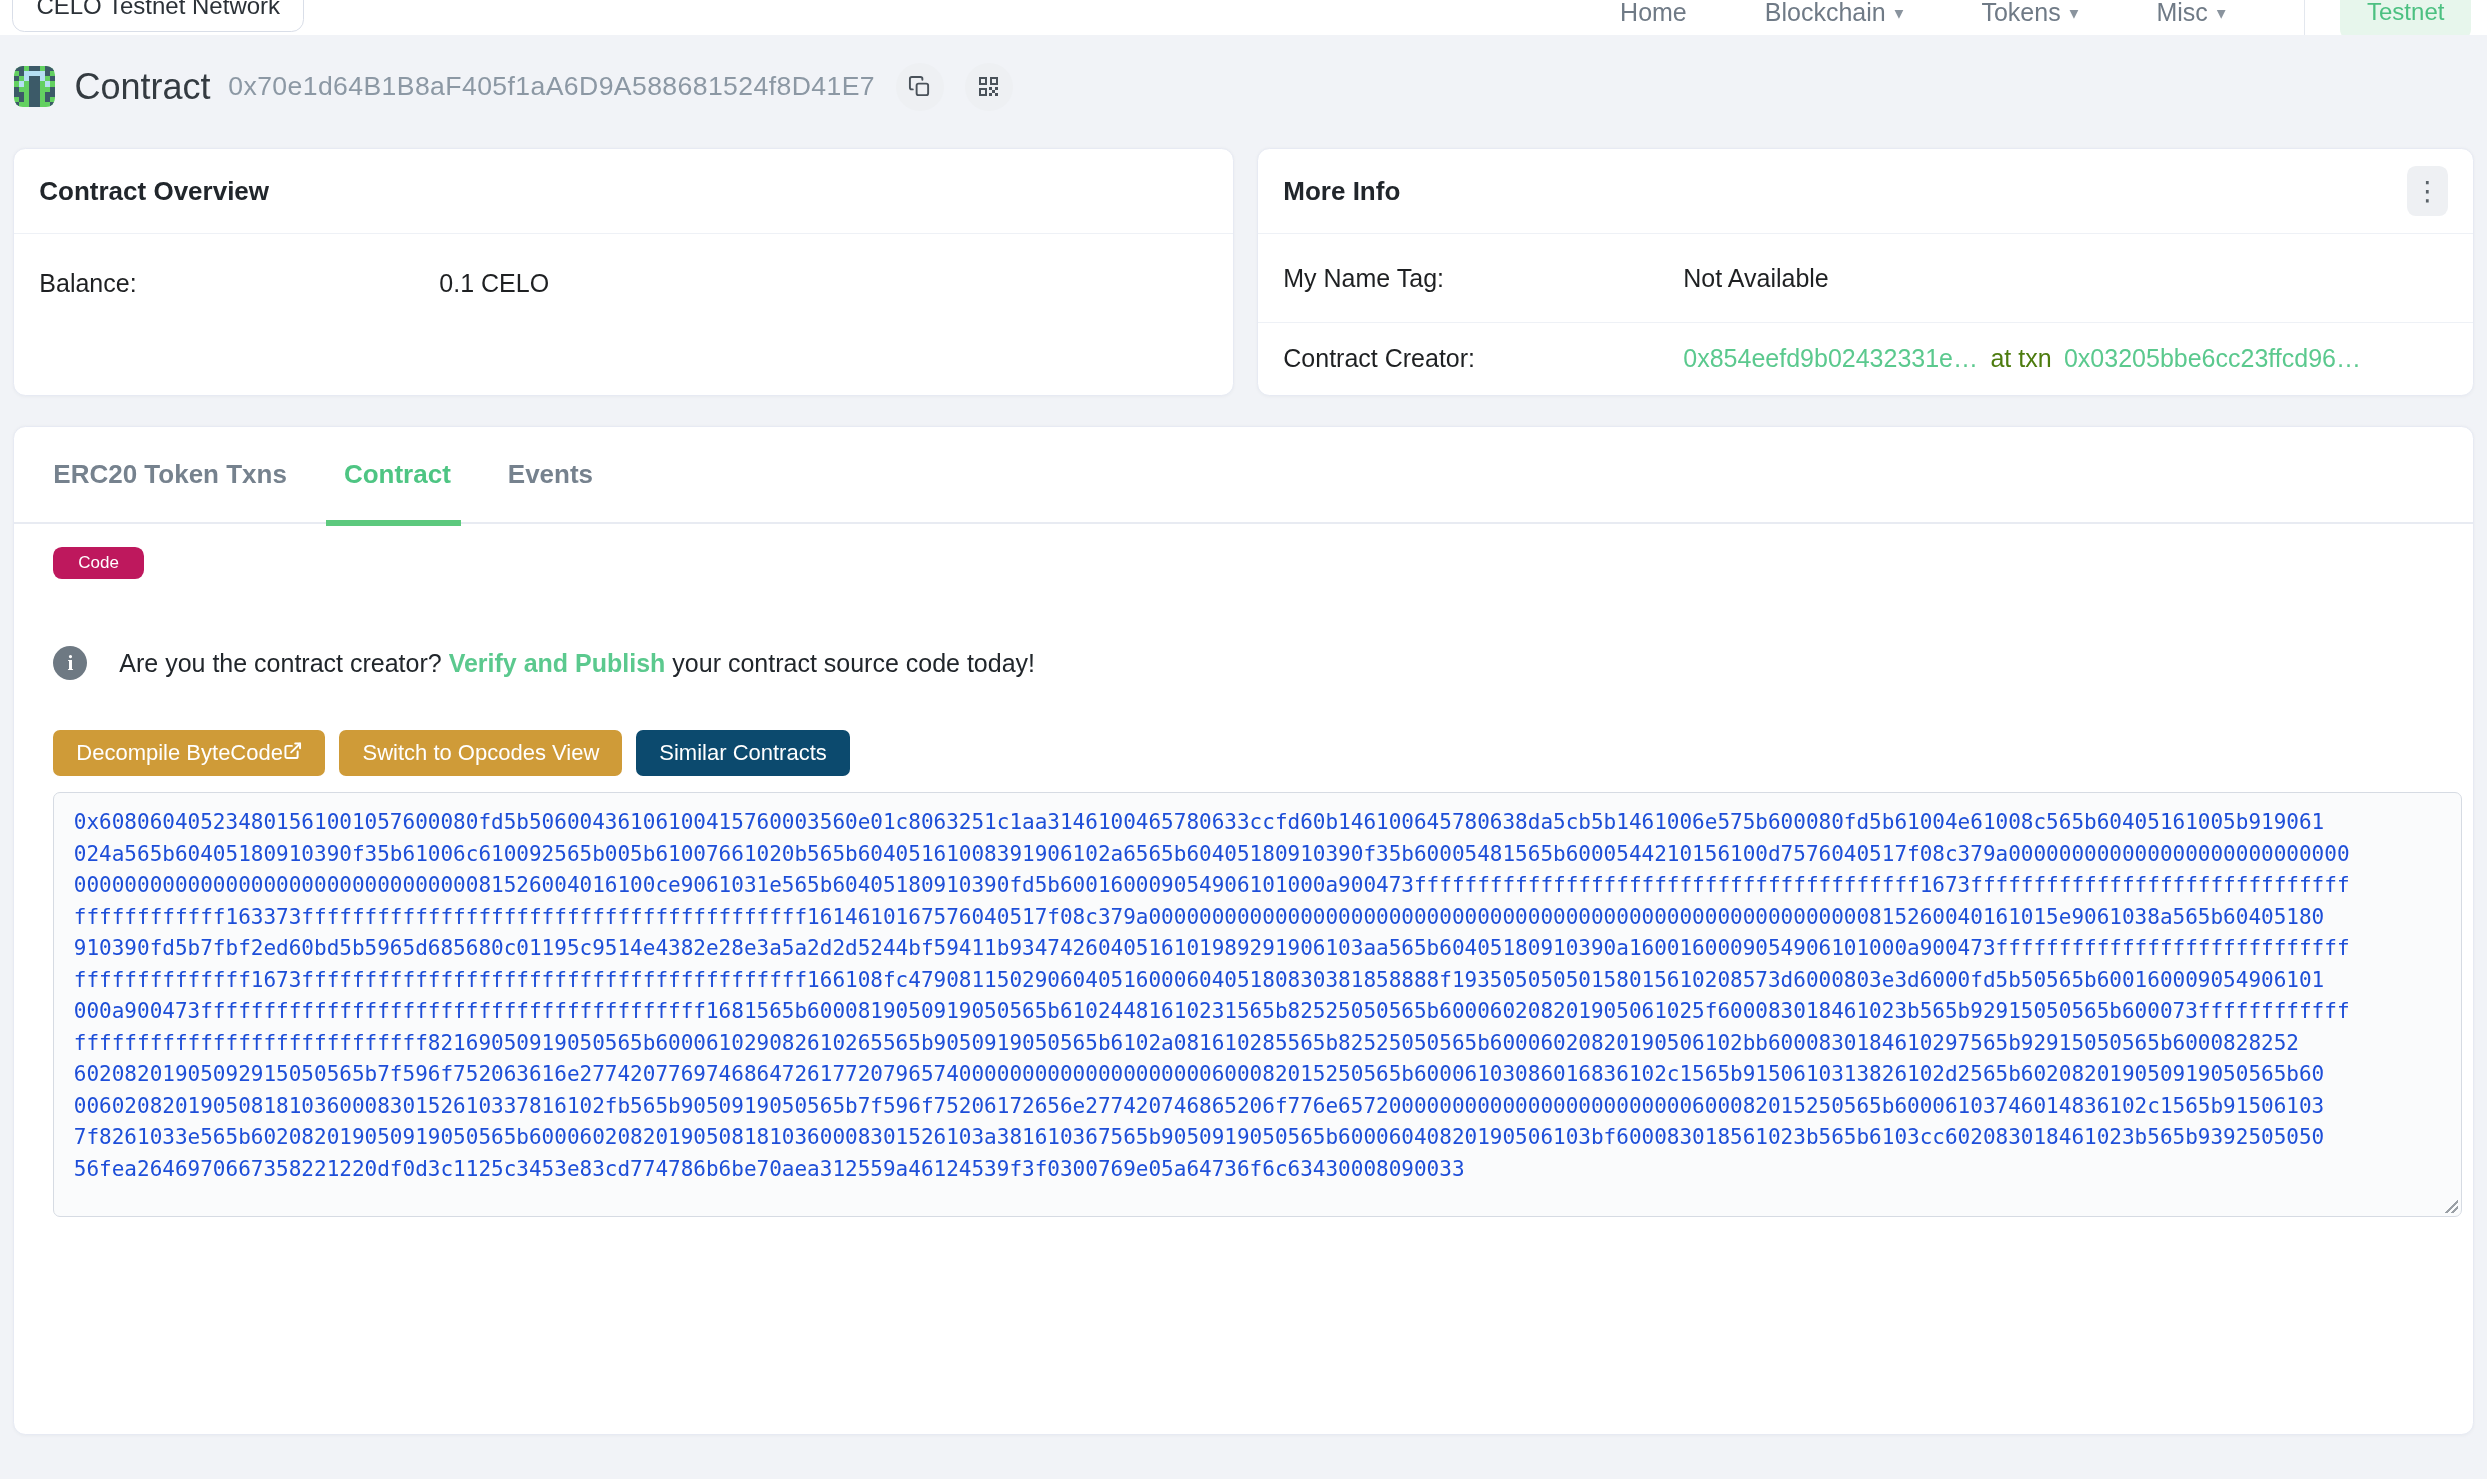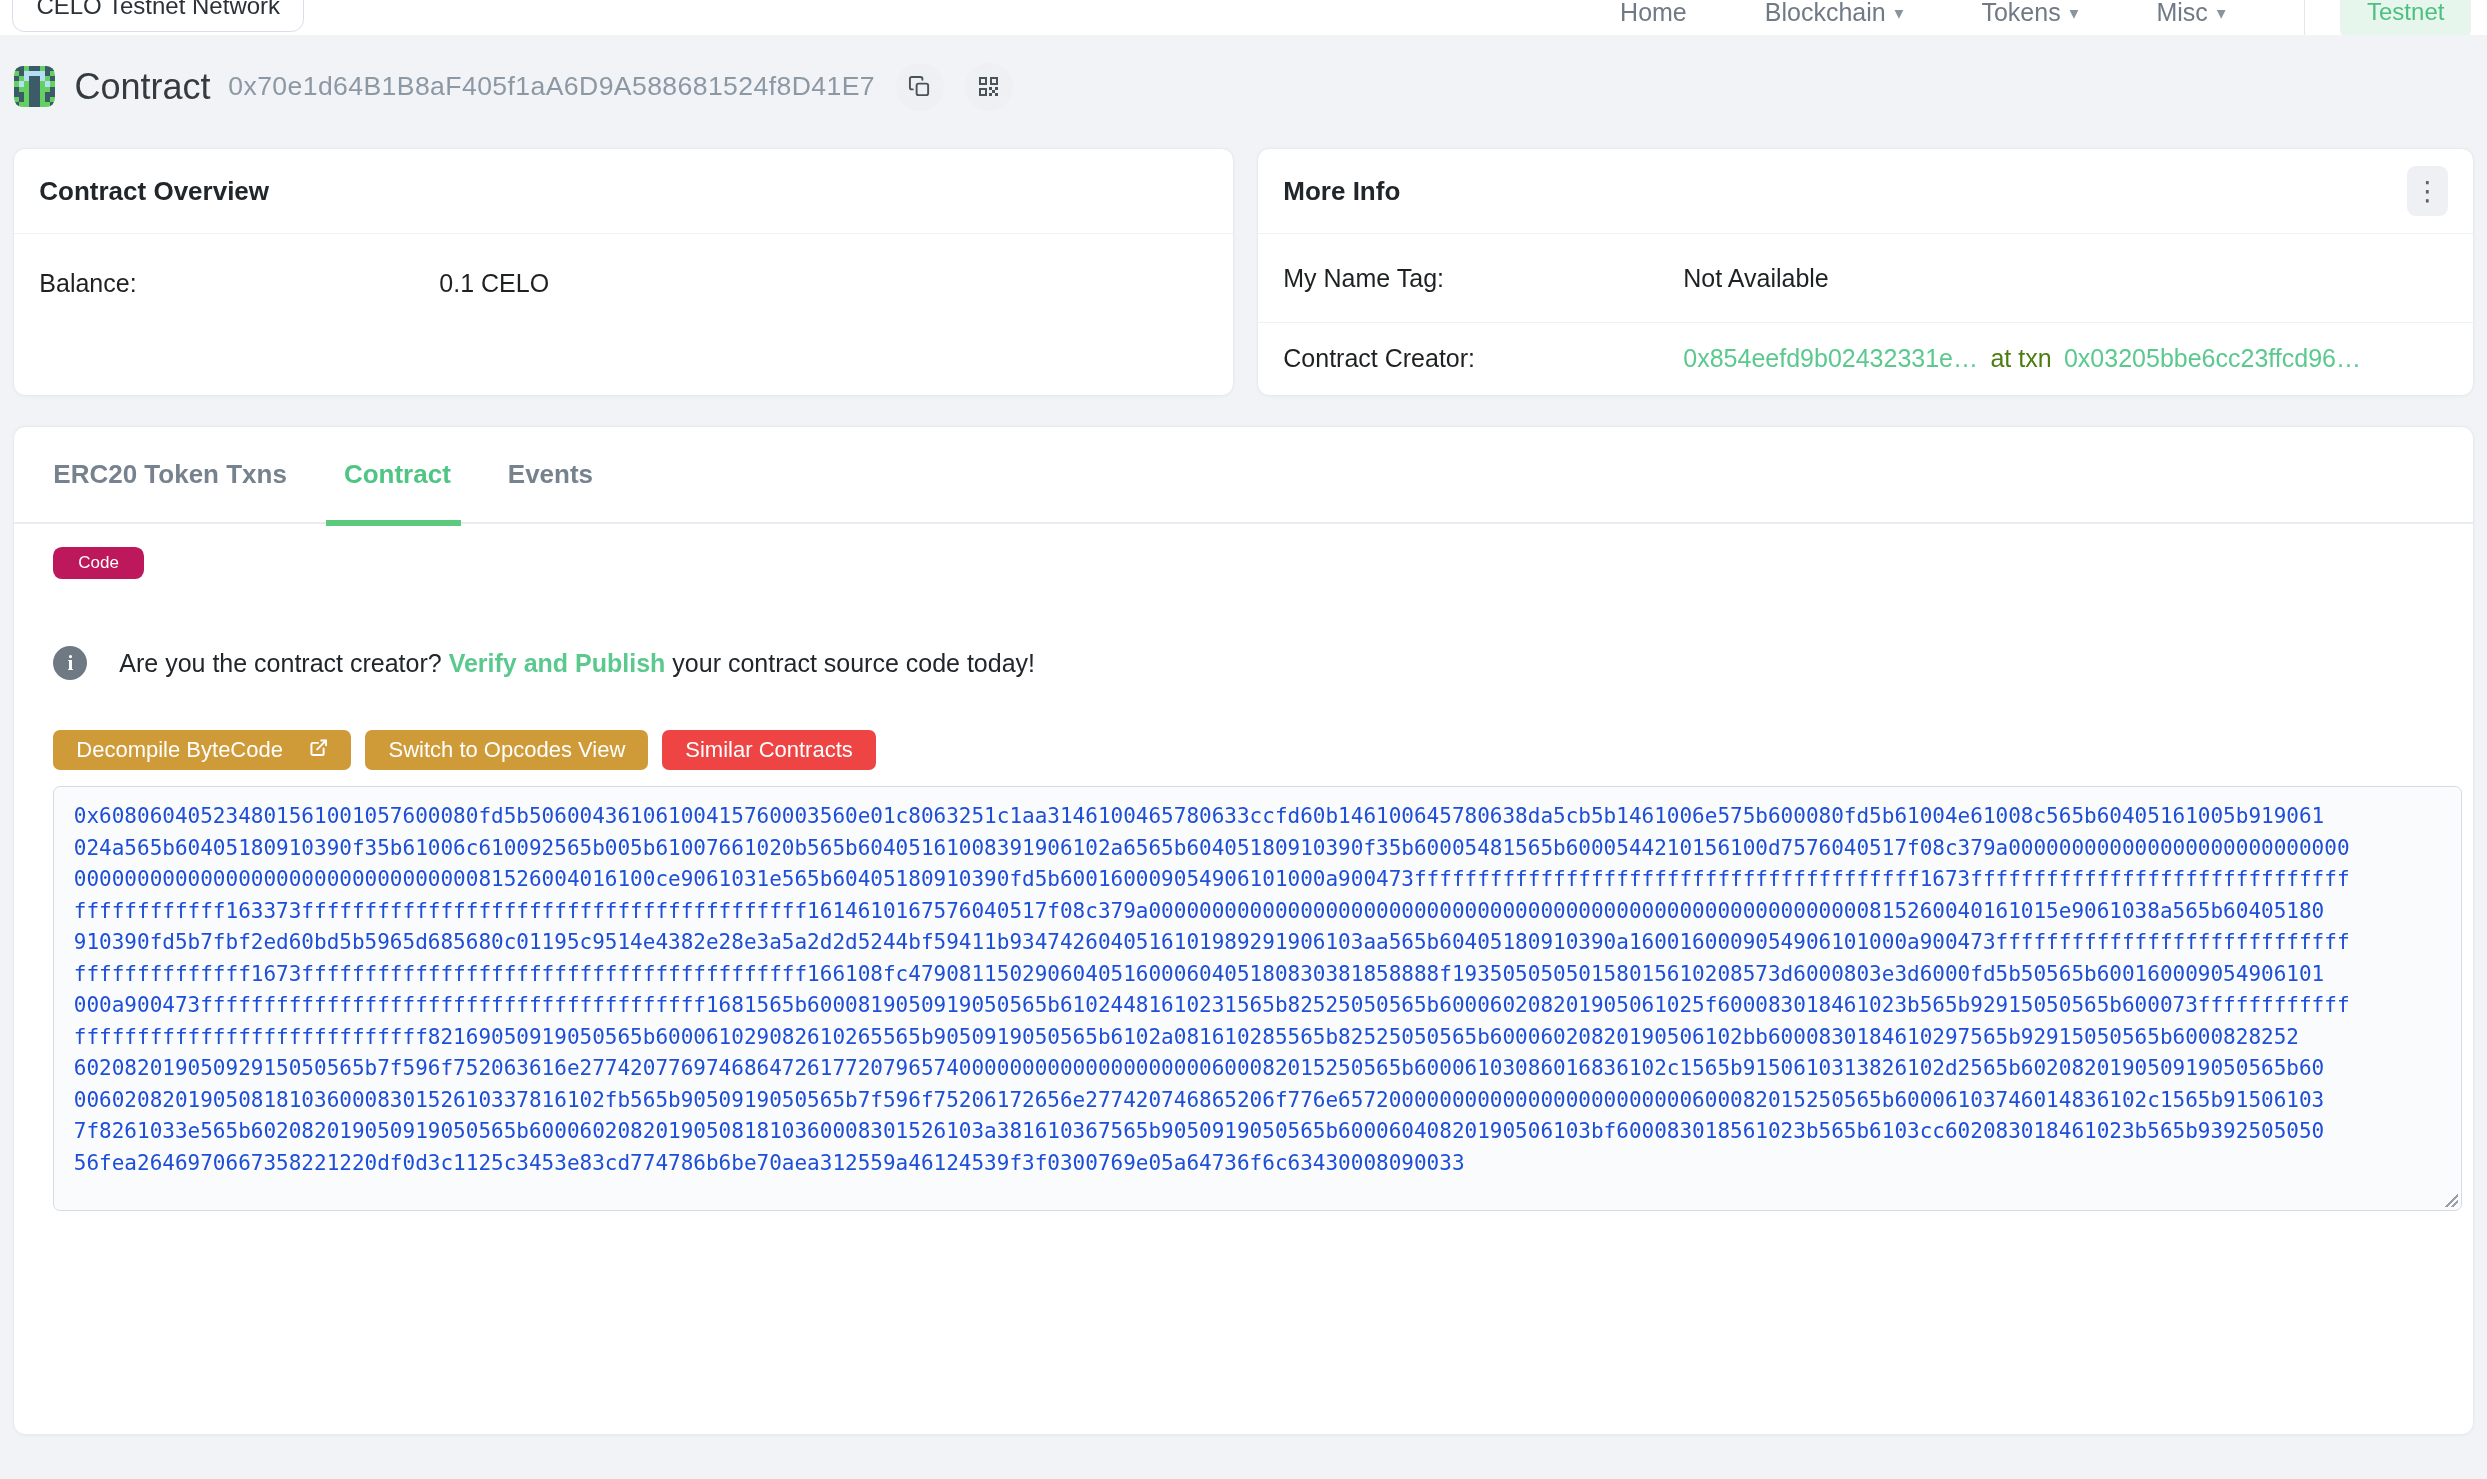--- a/index.html
+++ b/index.html
@@ -59,25 +59,25 @@
     border:none; border-radius:8.9px; padding:6px 25px; cursor:pointer; }
 
   .verify-row { display:flex; align-items:center; margin-top:67px; }
   .info-icon { width:34px; height:34px; border-radius:50%; background:#6e7983; color:#fff;
     font-size:21px; font-weight:bold; font-family:"Liberation Serif", serif;
     display:flex; align-items:center; justify-content:center; flex:0 0 auto; }
   .verify-text { font-size:25px; color:#21262b; margin-left:32px; }
   .verify-link { color:#5bc98e; font-weight:bold; cursor:pointer; }
 
   .btn-row { display:flex; gap:14px; margin-top:50px; }
-  .action-btn { height:40px; border:none; border-radius:7px; color:#fff; font-size:22px;
-    padding:0 23px; cursor:pointer; display:flex; align-items:center; gap:26px;
+  .action-btn { height:46px; border:none; border-radius:7px; color:#fff; font-size:22px;
+    padding:0 23px; cursor:pointer; display:flex; align-items:center; gap:0;
     font-family:"Liberation Sans", sans-serif; }
   .btn-orange { background:#cf9b38; }
-  .btn-slate  { background:#ef4444; }
+  .btn-slate  { background:#0c4a6e; }
 
   .bytecode-box { position:relative; margin-top:16px; width:2409px; height:425px;
     border:1.8px solid #d6dbe3; border-radius:7px; background:#fafbfc; padding:14px 19.5px;
     font-family:"DejaVu Sans Mono", monospace; font-size:21px; line-height:31.5px;
     color:#1d4ed8; white-space:pre; overflow:hidden; }
   .bytecode-box::after { content:""; position:absolute; right:3.5px; bottom:3.5px; width:16px; height:16px;
     background:
       linear-gradient(135deg, transparent 0 58%, #9aa0a6 58% 66%, transparent 66% 78%, #9aa0a6 78% 86%, transparent 86%);
   }
 </style>

